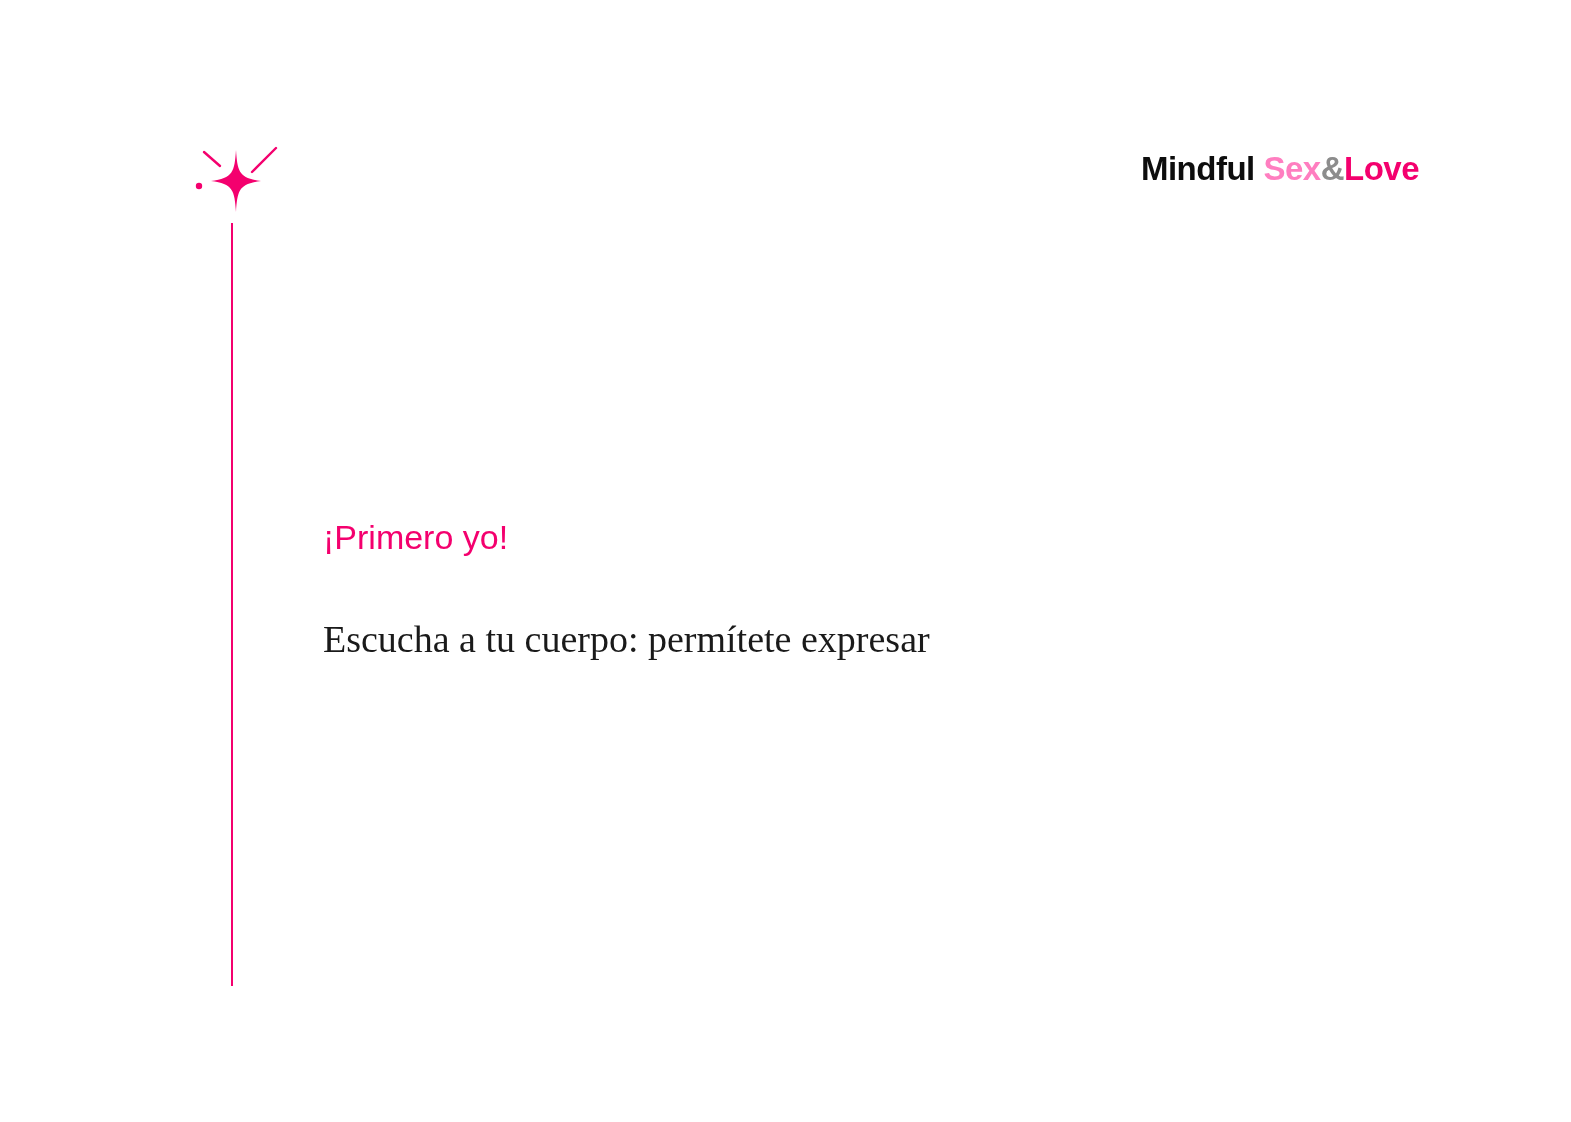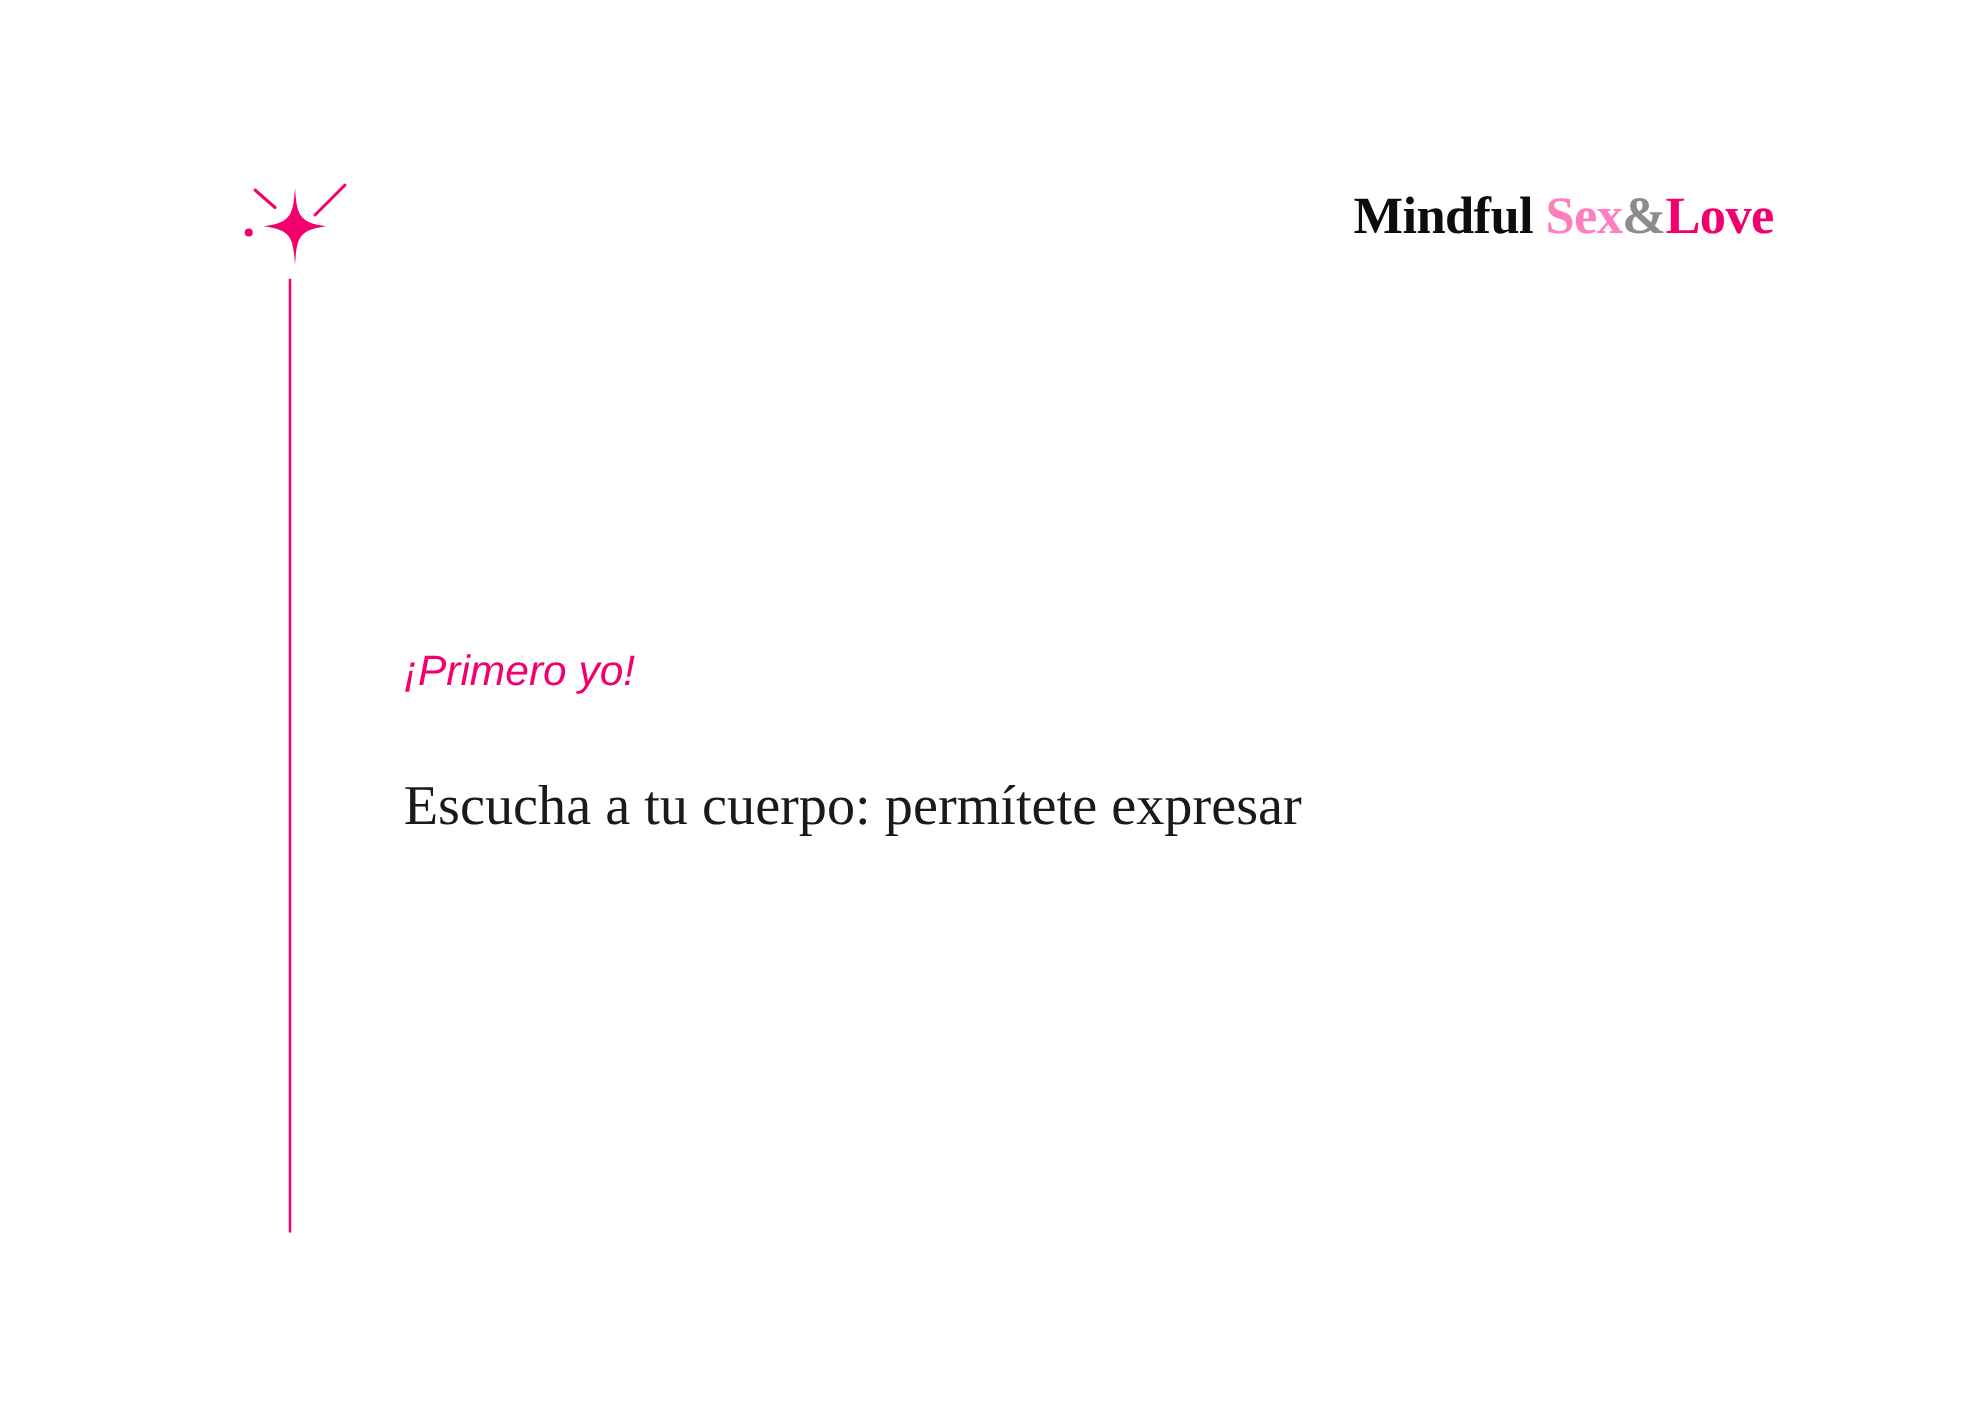--- a/index.html
+++ b/index.html
@@ -14,23 +14,23 @@
     overflow: hidden;
     font-family: "Liberation Sans", sans-serif;
     -webkit-font-smoothing: antialiased;
   }
 
   
   .brand {
     position: absolute;
     top: 152px;
     right: 152px;
-    font-family: Liberation Serif, serif;
+    font-family: Liberation Sans, sans-serif;
     font-weight: bold;
-    font-size: 42px;
+    font-size: 33px;
     letter-spacing: -0.5px;
     line-height: 1;
     white-space: nowrap;
   }
   .brand .w1 { color: #0d0d0d; }
   .brand .w2 { color: #ff7ec0; }
   .brand .amp { color: #8c8c8c; }
   .brand .w3 { color: #f4006e; }
 
   
@@ -57,25 +57,24 @@
     top: 515px;
     width: 1000px;
   }
   .eyebrow {
     font-family: "Liberation Sans", sans-serif;
     font-size: 34px;
     color: #f4006e;
     line-height: 1.3;
     margin: 0 0 52px 0;
     font-weight: normal;
-    font-style: italic;
   }
   .body-copy {
     font-family: "Liberation Serif", serif;
-    font-size: 45px;
+    font-size: 38px;
     color: #1a1a1a;
     line-height: 1.48;
     margin: 0;
   }
   .body-copy .line { display: block; }
 </style>
 </head>
 <body>
 
 <div class="mark">

